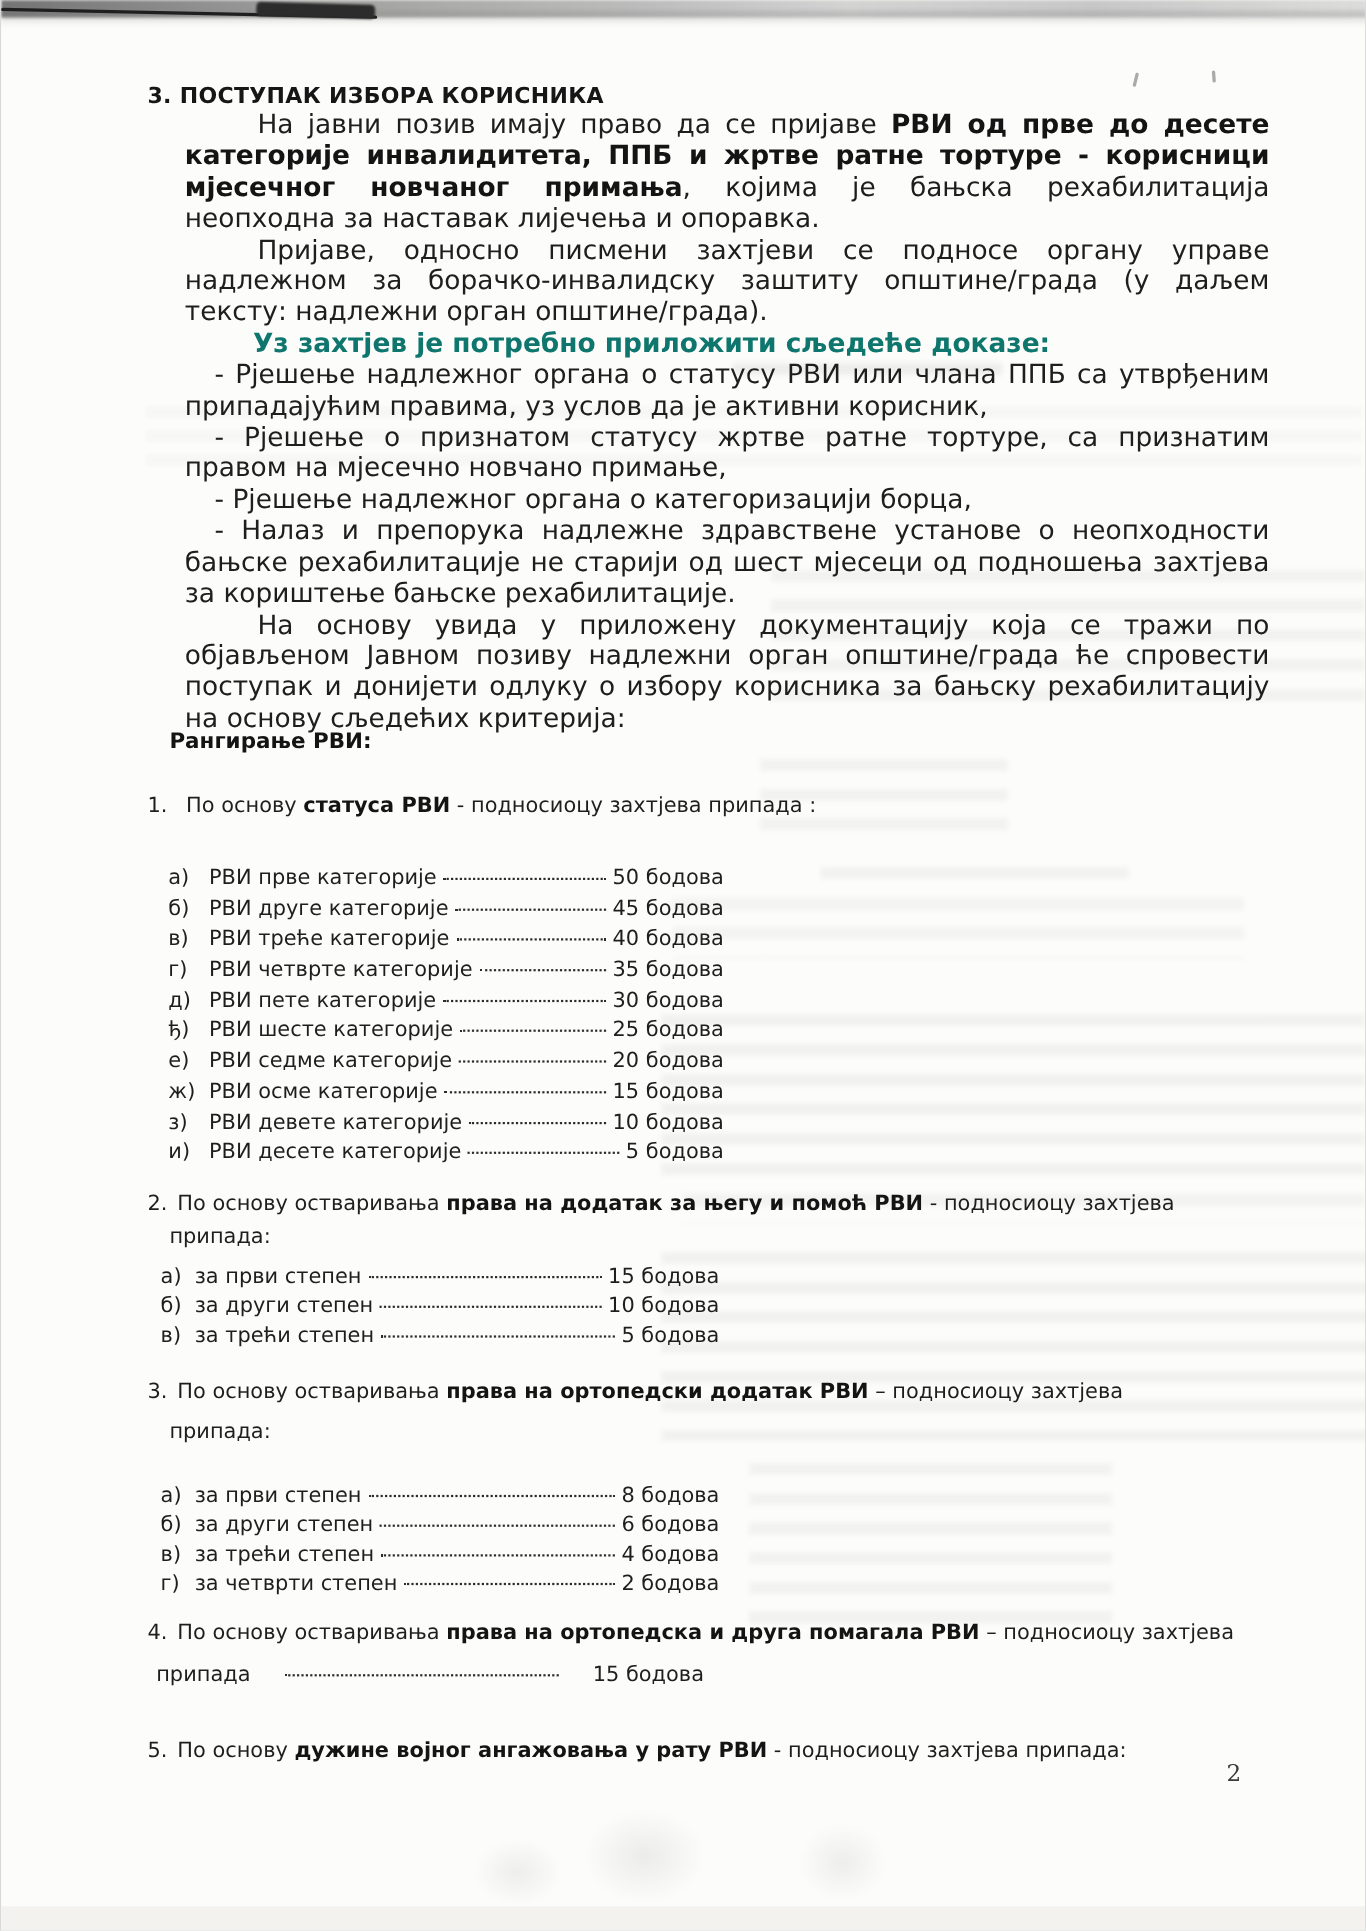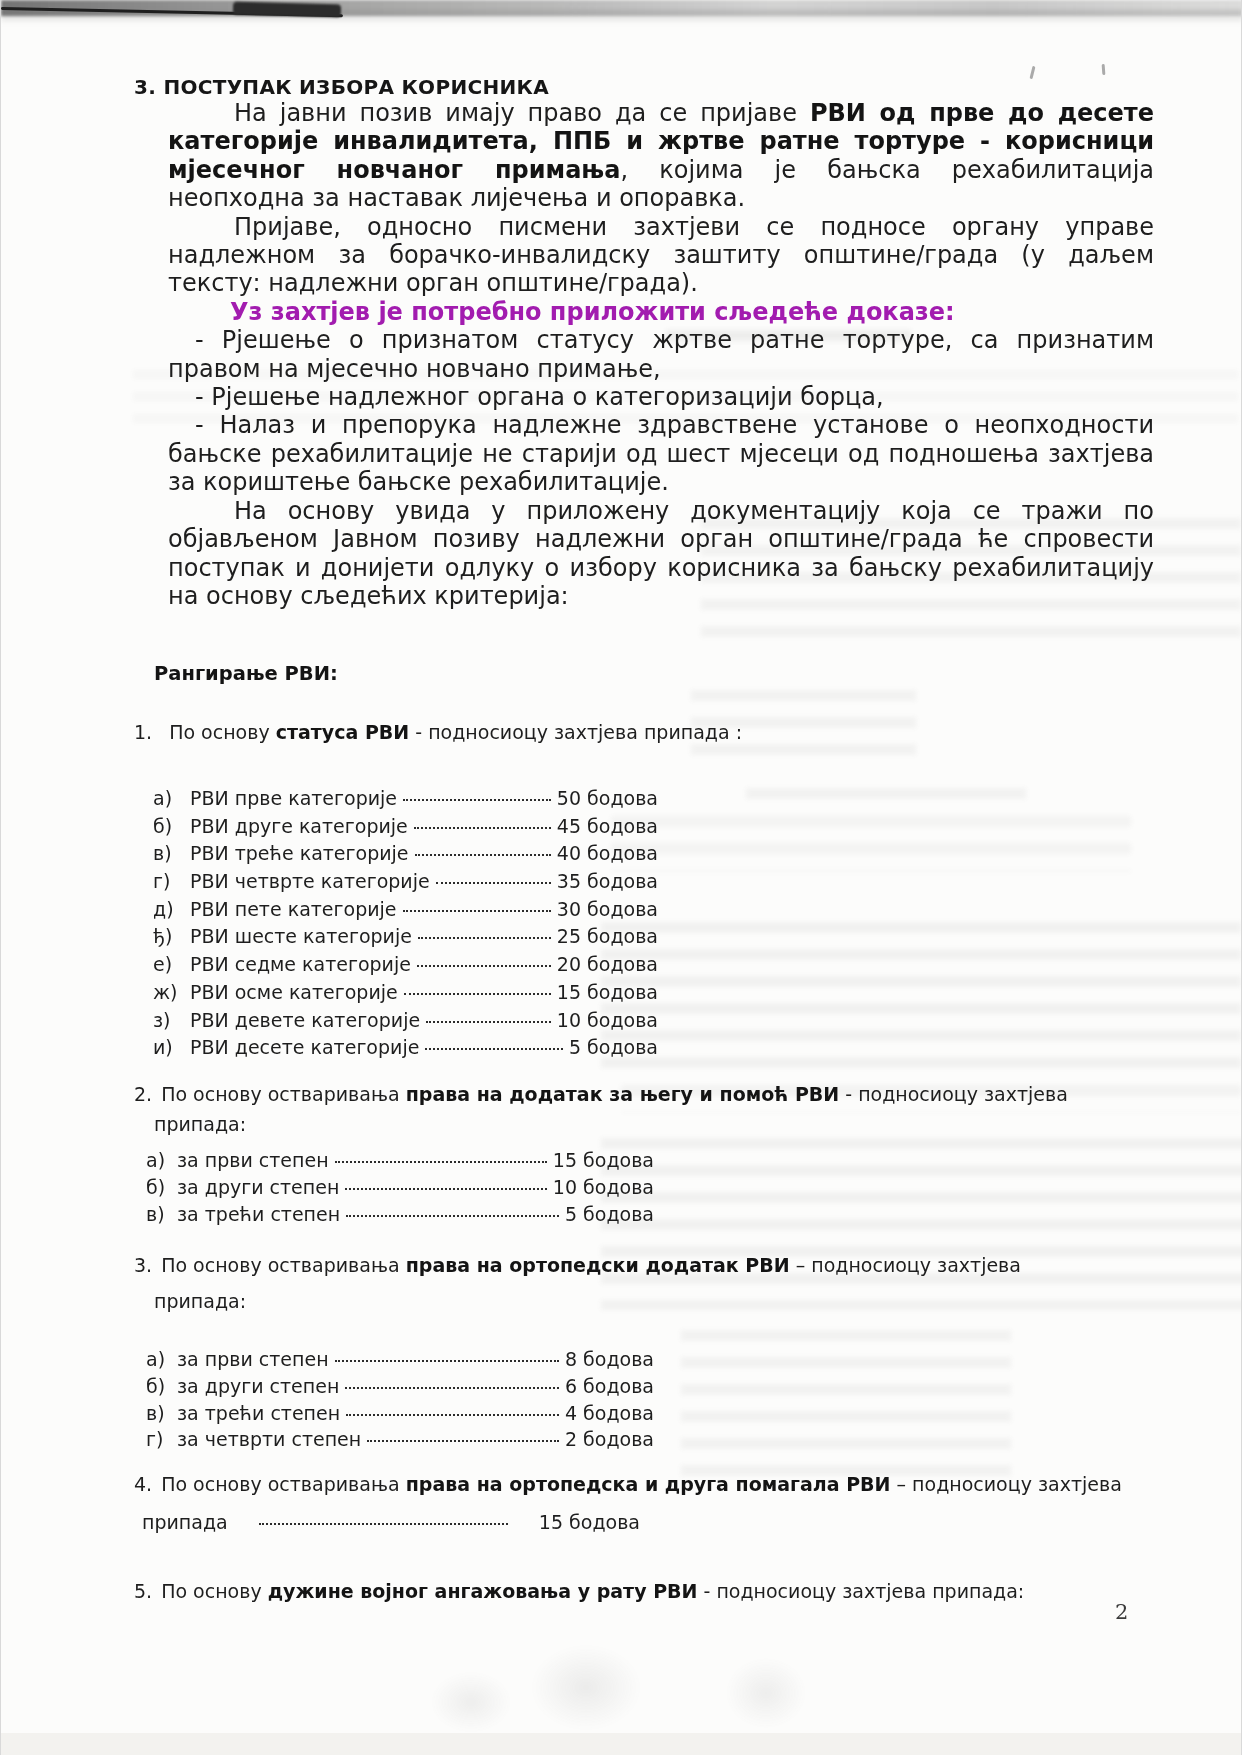--- a/index.html
+++ b/index.html
@@ -55,21 +55,21 @@
     position:absolute;left:133px;top:62px;
     font-size:20px;font-weight:700;letter-spacing:.3px;color:#161616;
   }
   .paras{
     position:absolute;left:130px;top:99px;width:986px;
     font-size:24px;line-height:28.4px;text-align:justify;margin-left:37px;
   }
   .paras p{margin:0;}
   .paras p.indent{text-indent:66px;}
   .paras p.dash{text-indent:27px;}
-  .paras p.bold-indent{text-indent:62px;font-weight:700;color:#a21caf;}
+  .paras p.bold-indent{text-indent:62px;font-weight:700;color:#0f766e;}
   .paras b, .intro-text b, .rank-heading{color:#141414;}
   .rank-heading{
     position:absolute;left:153px;top:662px;
     font-size:19.5px;font-weight:700;
   }
   .sec{position:absolute;left:133px;width:990px;font-size:19px;line-height:30px;}
   .sec .intro{display:flex;align-items:baseline;}
   .sec .num{flex:none;margin-right:9px;}
   .sec-1 .num{margin-right:17px;}
   .sec .intro2{margin-left:20px;}
@@ -122,20 +122,21 @@
   <div class="bleed blob" style="left:530px;top:1645px;width:110px;height:85px;opacity:.25;"></div>
   <div class="bleed blob" style="left:725px;top:1658px;width:80px;height:70px;opacity:.22;"></div>
   <div class="bottom-strip"></div>
 
   <h1 class="doc-title">3. ПОСТУПАК ИЗБОРА КОРИСНИКА</h1>
 
   <div class="paras" id="paras">
       <p class="indent"><span>На јавни позив имају право да се пријаве </span><b>РВИ од прве до десете категорије инвалидитета, ППБ и жртве ратне тортуре - корисници мјесечног новчаног примања</b><span>, којима је бањска рехабилитација неопходна за наставак лијечења и опоравка.</span></p>
       <p class="indent"><span>Пријаве, односно писмени захтјеви се подносе органу управе надлежном за борачко-инвалидску заштиту општине/града (у даљем тексту: надлежни орган општине/града).</span></p>
       <p class="bold-indent"><span>Уз захтјев је потребно приложити сљедеће доказе:</span></p>
+      <p class="dash"><span>- Рјешење надлежног органа о статусу РВИ или члана ППБ са утврђеним припадајућим правима, уз услов да је активни корисник,</span></p>
       <p class="dash"><span>- Рјешење о признатом статусу жртве ратне тортуре, са признатим правом на мјесечно новчано примање,</span></p>
       <p class="dash"><span>- Рјешење надлежног органа о категоризацији борца,</span></p>
       <p class="dash"><span>- Налаз и препорука надлежне здравствене установе о неопходности бањске рехабилитације не старији од шест мјесеци од подношења захтјева за кориштење бањске рехабилитације.</span></p>
       <p class="indent"><span>На основу увида у приложену документацију која се тражи по објављеном Јавном позиву надлежни орган општине/града ће спровести поступак и донијети одлуку о избору корисника за бањску рехабилитацију на основу сљедећих критерија:</span></p>
     </div>
 
   <div class="rank-heading">Рангирање РВИ:</div>
 
   <div id="sections">
       <div class="sec sec-1">

